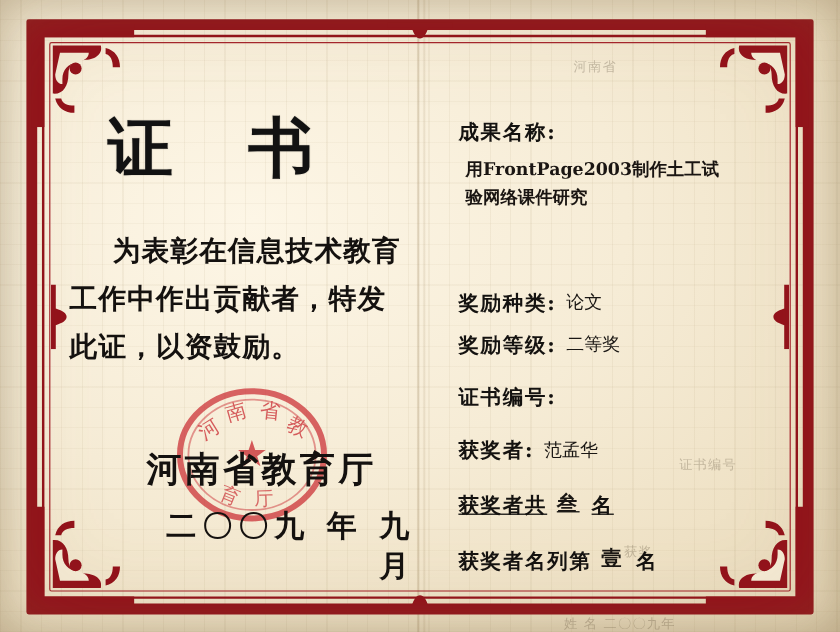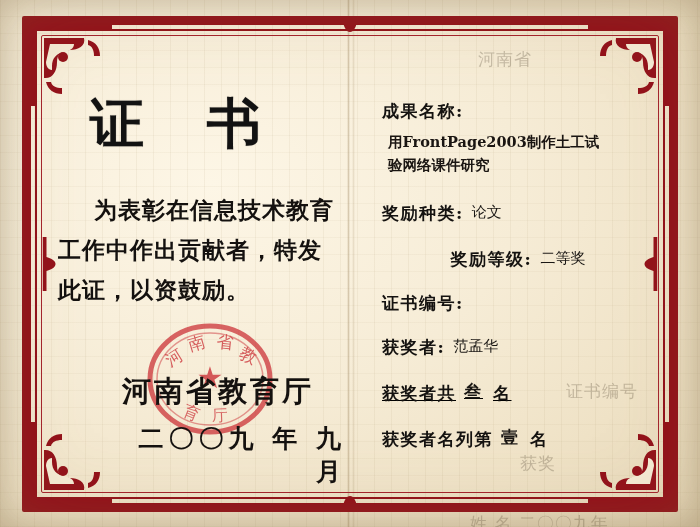--- a/index.html
+++ b/index.html
@@ -205,38 +205,38 @@
   #field-title-block { margin-top: 58px; }
   #field-title-value {
     margin-top: 6px;
     margin-left: 6px;
     width: 220px;
     font-size: 14.5px;
     line-height: 23px;
     font-weight: bold;
     color: #1a1512;
   }
-  #field-type-row     { margin-top: 24px; }
-  #field-level-row    { margin-top: 20px; justify-content: center; }
+  #field-type-row     { margin-top: 64px; }
+  #field-level-row    { margin-top: 9px; }
   #field-number-row   { margin-top: 18px; }
   #field-awardee-row  { margin-top: 18px; }
   #field-count-row    { margin-top: 20px; text-decoration: underline; }
   #field-rank-row     { margin-top: 20px; }
 
   .spaced-num {
     font-size: 17px;
     font-weight: bold;
     letter-spacing: 2px;
   }
 
   
   .ghost {
     position: absolute;
     color: rgba(90, 75, 55, 0.30);
-    font-size: 17px;
+    font-size: 11px;
     letter-spacing: 1px;
     pointer-events: none;
     font-family: "DejaVu Serif", "Liberation Serif", serif;
   }
 </style>
 </head>
 <body>
 
 <div id="certificate-page">
 

